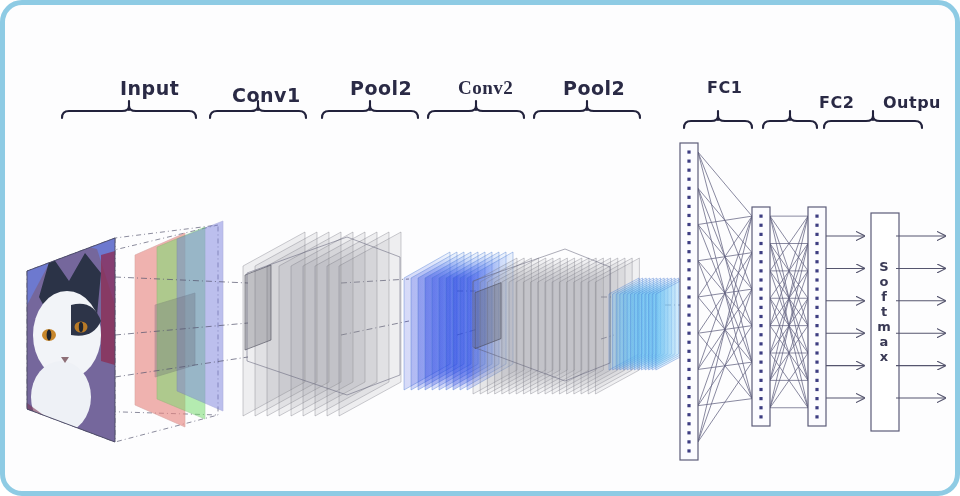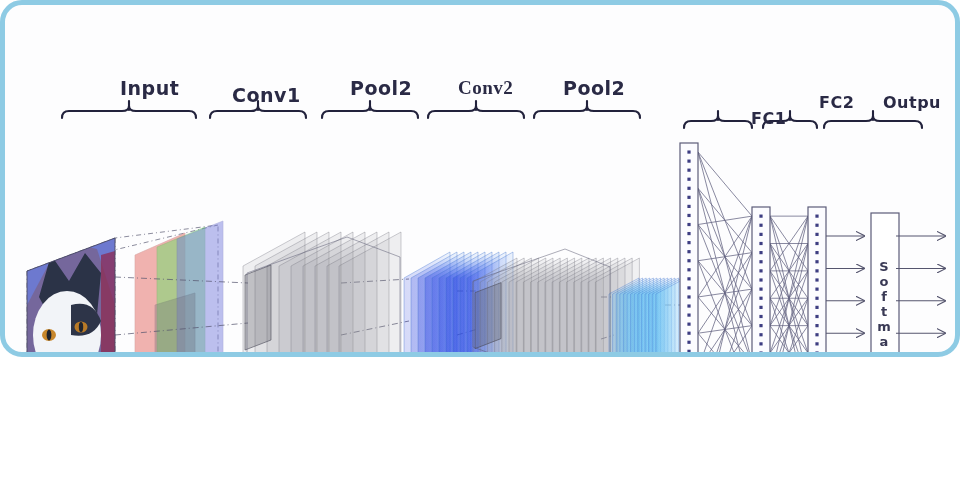--- a/index.html
+++ b/index.html
@@ -1,17 +1,17 @@
 <!DOCTYPE html>
 <html><head>
 <meta charset="utf-8">
 <style>
   html,body{margin:0;padding:0;background:#fff;}
   body{width:960px;height:496px;overflow:hidden;font-family:"DejaVu Sans","Liberation Sans",sans-serif;}
-  #frame{position:relative;width:960px;height:357px;box-sizing:border-box;
+  #frame{position:relative;width:960px;height:496px;box-sizing:border-box;
          border:5px solid #8ecbe4;border-radius:22px;background:#fdfdfe;overflow:hidden;}
   #canvas{position:absolute;inset:0;}
   .lbl{position:absolute;color:#2a2a45;font-weight:700;letter-spacing:.5px;
        font-family:"DejaVu Sans","Liberation Sans",sans-serif;white-space:nowrap;}
   .lbl.s20{font-size:19px;}
   .lbl.s17{font-size:16px;}
   .softmax-text{position:absolute;color:#3a3a55;font-size:13px;font-weight:600;
        line-height:15px;text-align:center;width:18px;}
   svg{display:block;}
 </style>
@@ -368,21 +368,21 @@
         </g>
     </g>
   </svg>
 
   <div id="labels">
       <div class="lbl s20" style="left: 115px; top: 72px;">Input</div>
       <div class="lbl s20" style="left: 227px; top: 79px;">Conv1</div>
       <div class="lbl s20" style="left: 345px; top: 72px;">Pool2</div>
       <div class="lbl s20" style="left: 453px; top: 72px; font-family: Liberation Serif, serif;">Conv2</div>
       <div class="lbl s20" style="left: 558px; top: 72px;">Pool2</div>
-      <div class="lbl s17" style="left: 702px; top: 104px; margin-left: 44px;">FC1</div>
+      <div class="lbl s17" style="left: 702px; top: 73px;">FC1</div>
       <div class="lbl s17" style="left: 814px; top: 88px;">FC2</div>
       <div class="lbl s17" style="left: 842px; top: 88px; margin-left: 36px;">Outpu</div>
     </div>
   <div id="softmax-letters" class="softmax-text" style="left:870px;top:254px;">
       <div>S</div>
       <div>o</div>
       <div>f</div>
       <div>t</div>
       <div>m</div>
       <div>a</div>

